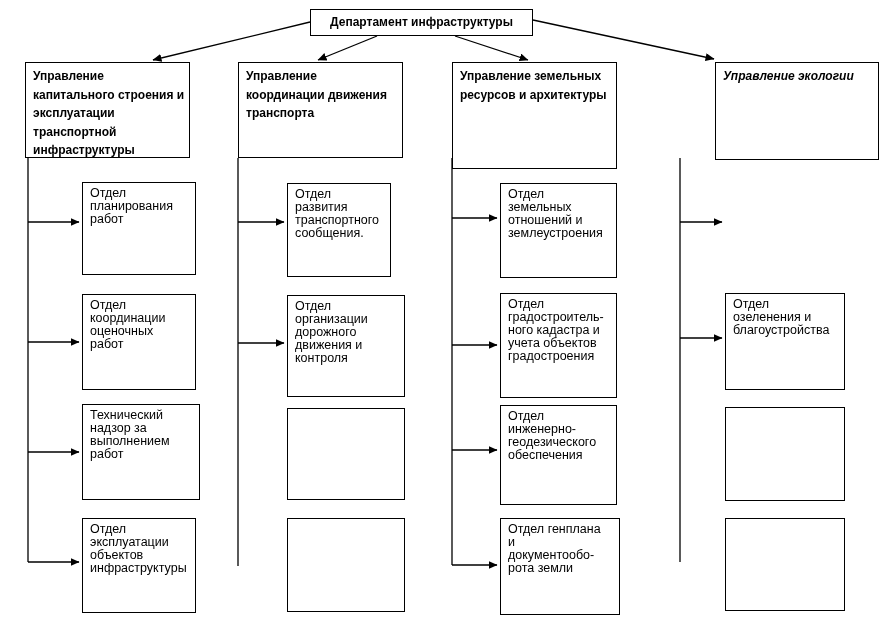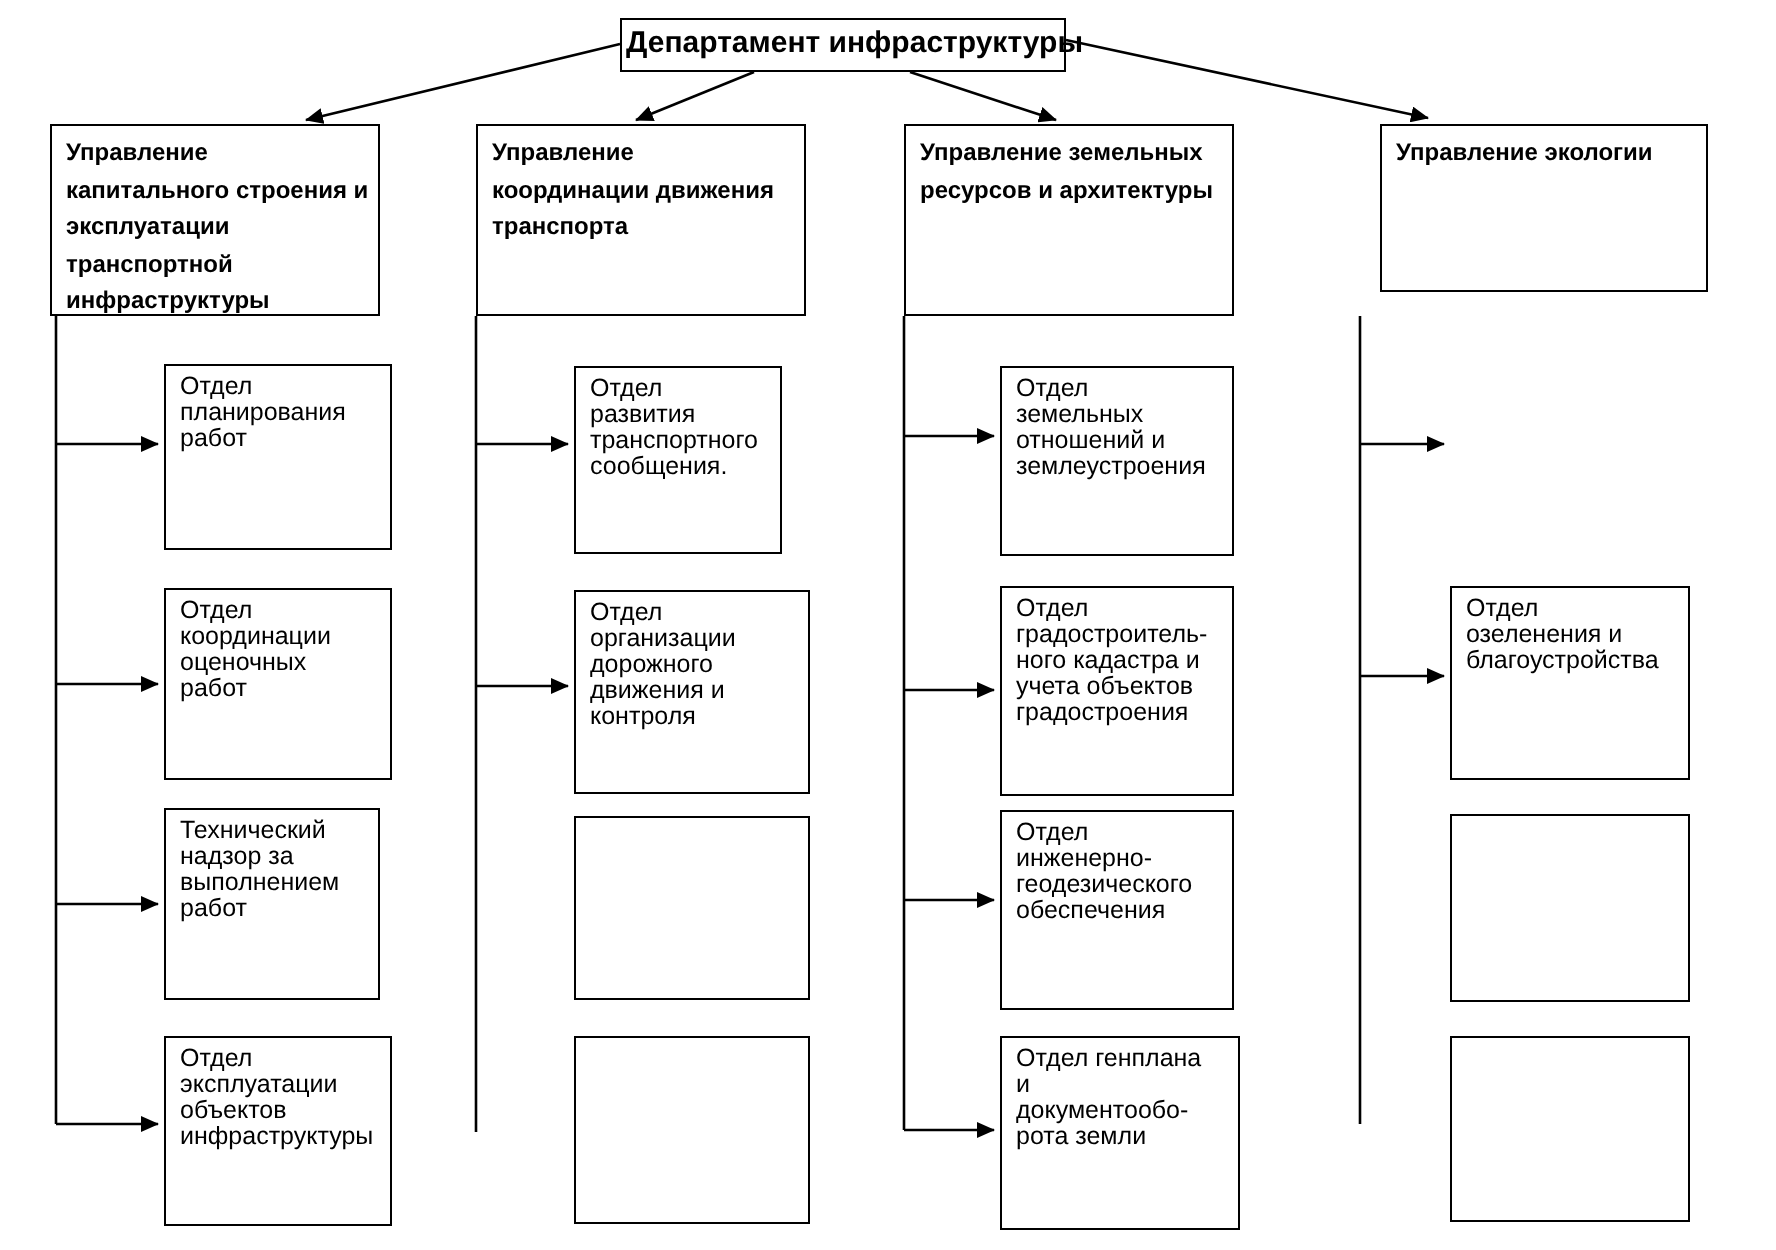--- a/index.html
+++ b/index.html
@@ -15,21 +15,21 @@
     padding:4px 4px 0 7px;
     white-space:pre-line;
   }
   .header-box{
     border-width:1.5px;
     font-weight:bold;font-size:12px;line-height:18.5px;
     padding:4px 4px 12px 7px;
   }
   .root-box{
     border-width:1.5px;
-    font-weight:bold;font-size:15px;line-height:24px;
+    font-weight:bold;font-size:12px;line-height:24px;
     text-align:center;white-space:nowrap;padding:0 2px;
   }
   svg line{stroke:#000;stroke-width:1.3;}
 </style>
 </head>
 <body>
 
 <div id="stage">
 
   <svg id="connectors" viewBox="0 0 888 625" xmlns="http://www.w3.org/2000/svg">
@@ -78,32 +78,32 @@
   <div class="box root-box" style="left:310px;top:9px;width:223px;height:27px;">Департамент инфраструктуры</div>
 
   <div class="box header-box" style="left:25px;top:62px;width:165px;height:96px;">Управление
 капитального строения и
 эксплуатации
 транспортной
 инфраструктуры</div>
   <div class="box header-box" style="left:238px;top:62px;width:165px;height:96px;">Управление
 координации движения
 транспорта</div>
-  <div class="box header-box" style="left:452px;top:62px;width:165px;height:96px;">Управление земельных
+  <div class="box header-box" style="left:452px;top:62px;width:165px;height:107px;">Управление земельных
 ресурсов и архитектуры</div>
-  <div class="box header-box" style="left:690px;top:62px;width:164px;height:84px;">Управление экологии</div>
+  <div class="box header-box" style="left:715px;top:62px;width:164px;height:98px;font-style:italic;">Управление экологии</div>
 
   <div class="box" style="left:82px;top:182px;width:114px;height:93px;">Отдел
 планирования
 работ</div>
   <div class="box" style="left:82px;top:294px;width:114px;height:96px;">Отдел
 координации
 оценочных
 работ</div>
-  <div class="box" style="left:82px;top:404px;width:108px;height:96px;">Технический
+  <div class="box" style="left:82px;top:404px;width:118px;height:96px;">Технический
 надзор за
 выполнением
 работ</div>
   <div class="box" style="left:82px;top:518px;width:114px;height:95px;">Отдел
 эксплуатации
 объектов
 инфраструктуры</div>
 
   <div class="box" style="left:287px;top:183px;width:104px;height:94px;">Отдел развития
 транспортного

